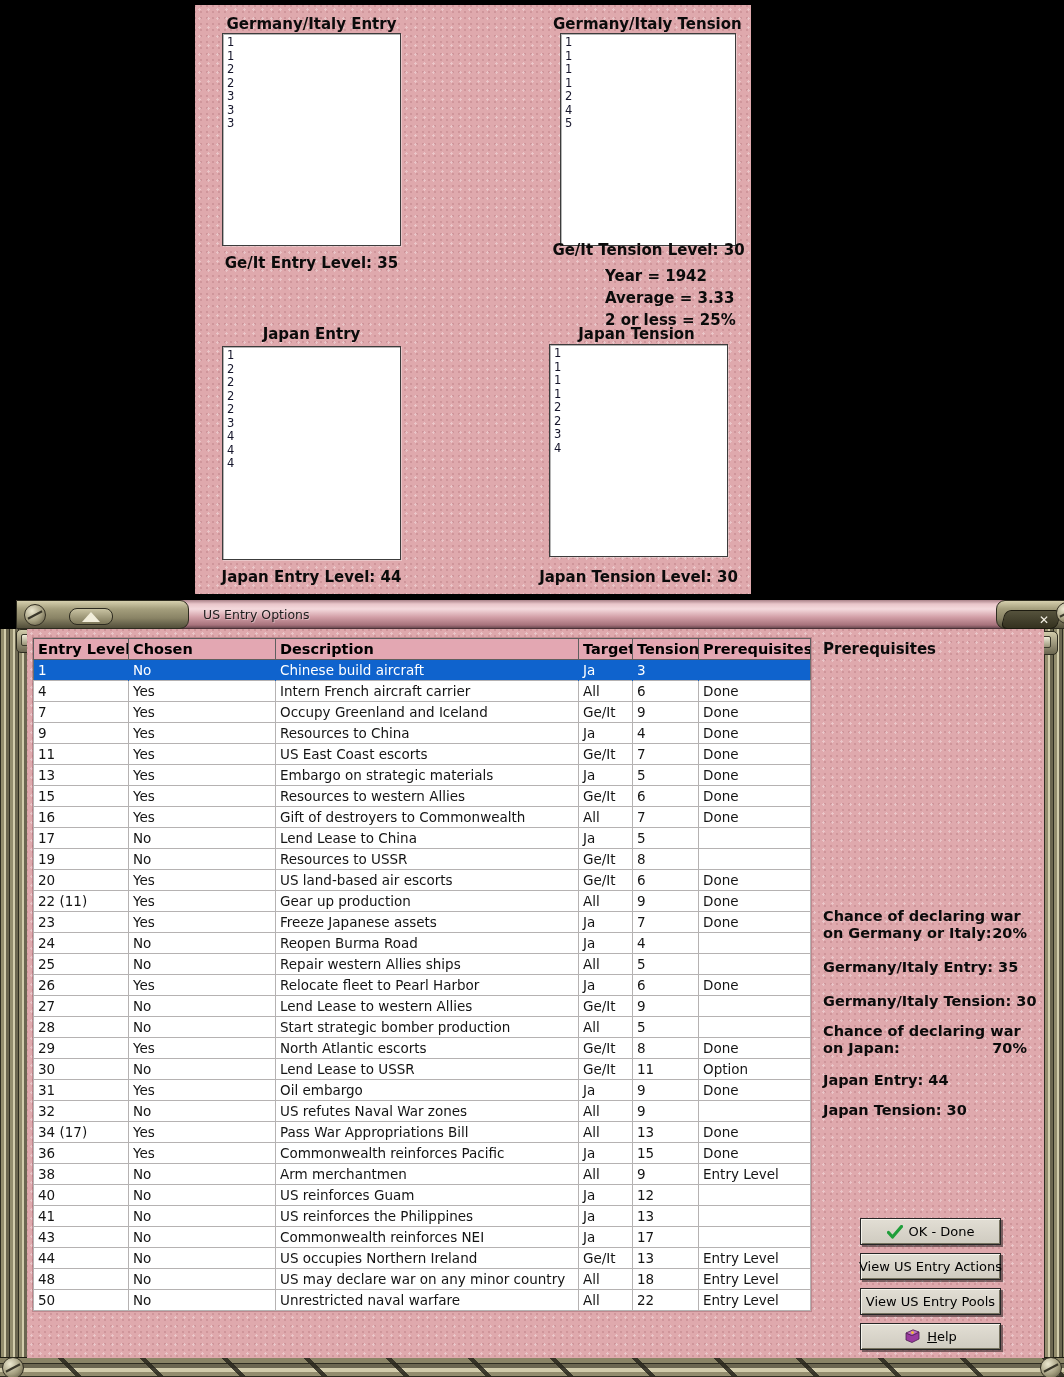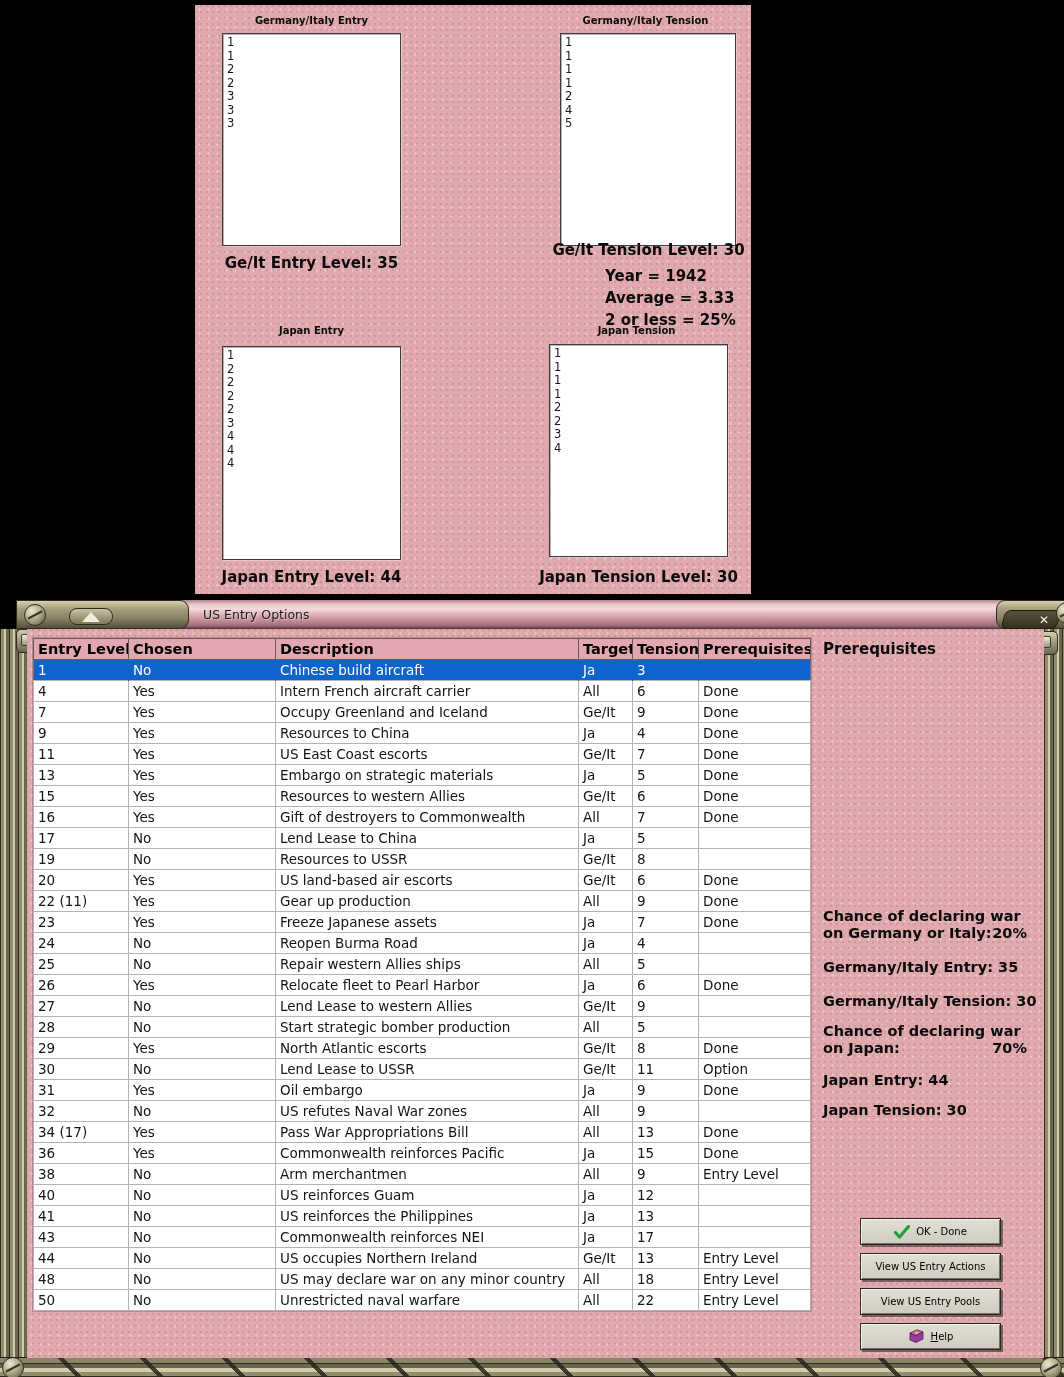--- a/index.html
+++ b/index.html
@@ -12,21 +12,21 @@
     background-color:#dfa9ad;
     background-image:
       radial-gradient(rgba(255,255,255,0.33) 1px, transparent 1.3px),
       radial-gradient(rgba(150,80,90,0.22) 1px, transparent 1.3px);
     background-size: 9px 9px, 6px 6px;
     background-position: 0 0, 3px 4px;
   }
 
   
   .top-panel { position:absolute; left:195px; top:5px; width:556px; height:589px; }
-  .chart-title { position:absolute; font-weight:bold; font-size:10px; color:#0b0b0b; text-align:center; white-space:nowrap; }
+  .chart-title { position:absolute; font-weight:bold; font-size:15px; color:#0b0b0b; text-align:center; white-space:nowrap; }
   .chart-box {
     position:absolute; background:#fff; border:1px solid #3c3c3c;
     box-shadow: inset 1px 1px 0 rgba(120,120,120,.55), 1px 1px 0 rgba(255,255,255,.35);
     font-size:11.5px; line-height:13.5px; padding:2px 0 0 4px;
     white-space:pre-line; color:#14142a;
   }
   .chart-label { position:absolute; font-weight:bold; font-size:15px; color:#0b0b0b; text-align:center; white-space:nowrap; }
   .stats { position:absolute; left:410px; top:260px; font-weight:bold; font-size:15px; color:#0b0b0b; line-height:22px; white-space:nowrap; }
 
   
@@ -126,21 +126,21 @@
   .sl-ge  { top:330px; }
   .sl-gt  { top:353px;margin-top:11px; }
   .sl-je  { top:443px; }
   .sl-jt  { top:473px; }
 
   .btn {
     position:absolute; left:833px; width:141px; height:27px;
     background:linear-gradient(180deg,#e2ded4,#cfcbc0); color:#000;
     border:1px solid #262626;
     box-shadow:inset 1px 1px 0 #f6f4ec, inset -1px -1px 0 #76725f, 2px 2px 0 rgba(0,0,0,.45);
-    font-family:"DejaVu Sans", sans-serif; font-size:10px;
+    font-family:"DejaVu Sans", sans-serif; font-size:13px;
     display:flex; align-items:center; justify-content:center; gap:6px; cursor:pointer; white-space:nowrap; padding:0;
   }
   .btn-ok { top:589px; }
   .btn-actions { top:624px; }
   .btn-pools { top:659px; }
   .btn-help { top:694px; }
   .btn u { text-decoration:underline; }
   .icon-svg { display:block; }
 </style>
 </head>

